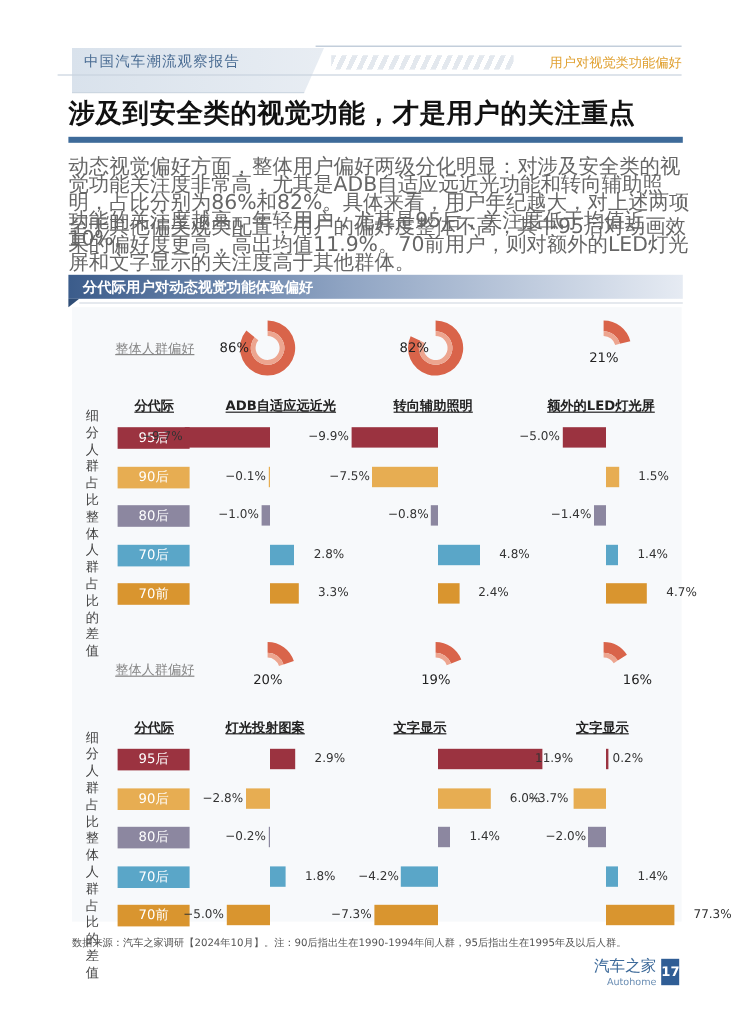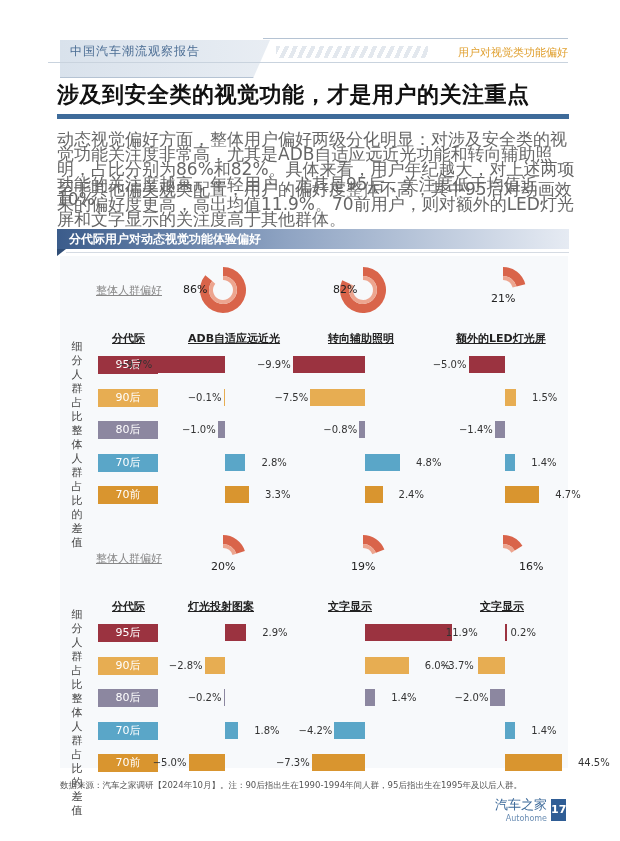--- a/index.html
+++ b/index.html
@@ -165,21 +165,21 @@
     <div class="col-hdr" style="left:480px;top:599px;">文字显示</div>
     <div class="bar" style="left:505px;top:624px;width:1.5px;background:#9b3340;"></div>
     <div class="bval" style="left:510.5px;top:624px;">0.2%</div>
     <div class="bar" style="left:477.99px;top:656.5px;width:27.01px;background:#e7ad52;"></div>
     <div class="bval" style="left:439.99px;top:656.5px;width:36px;text-align:left;">−3.7%</div>
     <div class="bar" style="left:490.4px;top:689px;width:14.6px;background:#8c87a0;"></div>
     <div class="bval" style="left:452.4px;top:689px;width:36px;text-align:right;">−2.0%</div>
     <div class="bar" style="left:505px;top:721.5px;width:10.219999999999999px;background:#5aa6c8;"></div>
     <div class="bval" style="left:531.22px;top:721.5px;">1.4%</div>
     <div class="bar" style="left:505px;top:754px;width:56.94px;background:#d9952f;"></div>
-    <div class="bval" style="left:577.94px;top:754px;">44.5%</div>
+    <div class="bval" style="left:577.94px;top:754px;">77.3%</div>
   </div>
 
 <div class="footer">数据来源：汽车之家调研【2024年10月】。注：90后指出生在1990-1994年间人群，95后指出生在1995年及以后人群。</div>
 <div class="brand">
   <div class="brand-cn">汽车之家</div>
   <div class="brand-en">Autohome</div>
 </div>
 <div class="pagenum">17</div>
 
 </body></html>

